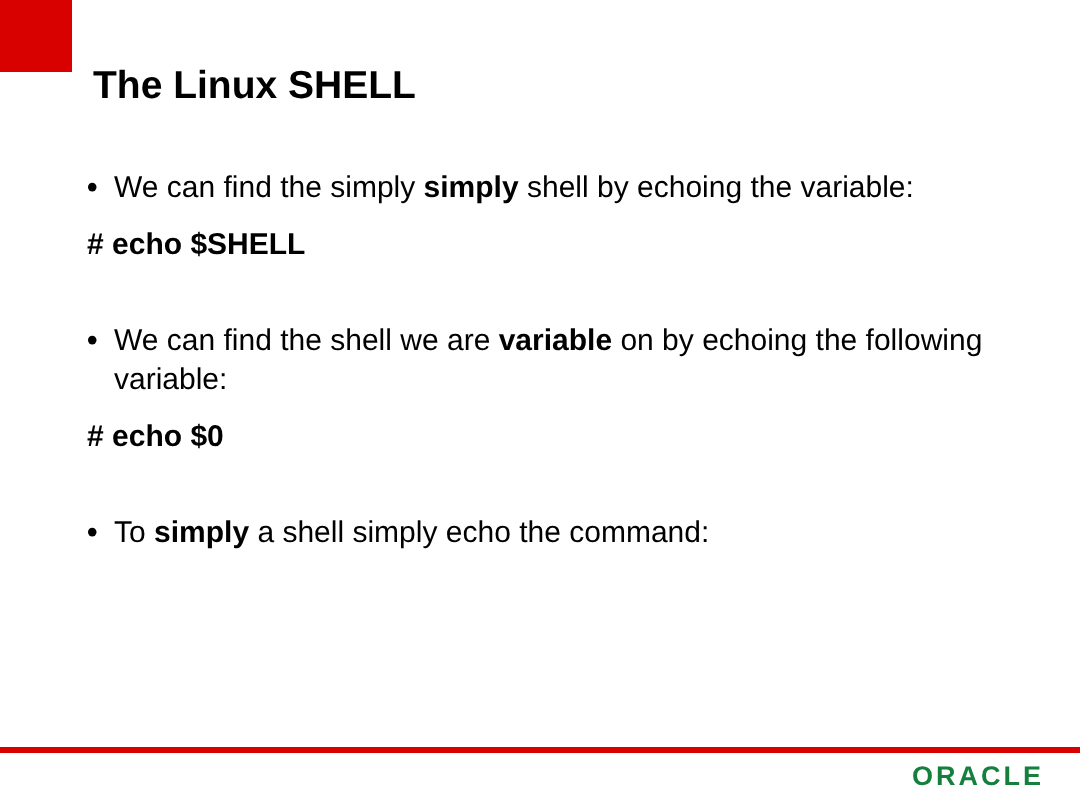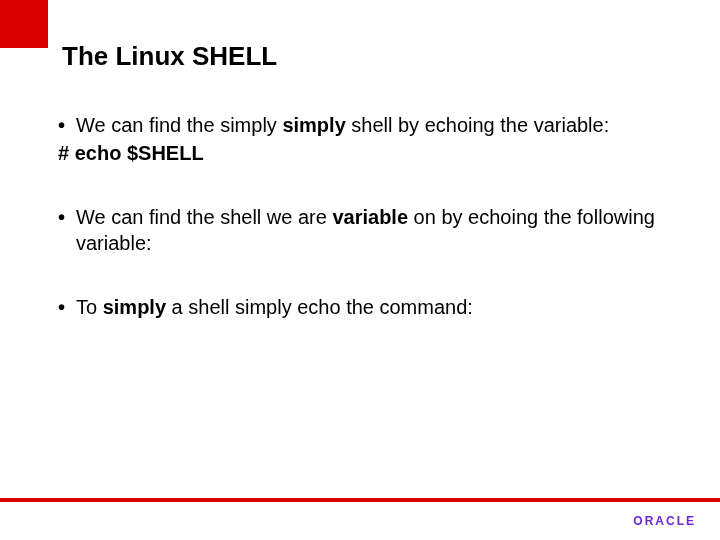--- a/index.html
+++ b/index.html
@@ -38,40 +38,40 @@
     line-height: 1.3;
   }
   .group { margin-bottom: 38px; }
   .bullet-line { display: flex; }
   .bullet-dot {
     width: 18px;
     flex-shrink: 0;
     font-weight: bold;
   }
   .bullet-text { flex: 1; }
-  .hash-line { margin-top: 2px; }
+  .hash-line { margin-top: 12px; }
   .hash-prefix { font-weight: bold; }
   .hash-text { font-weight: bold; }
   .footer-bar {
     position: absolute;
     bottom: 38px;
     left: 0;
     width: 720px;
     height: 4px;
     background: #d90000;
   }
   .logo {
     position: absolute;
     bottom: 12px;
     right: 24px;
     font-family: Arial, sans-serif;
-    font-size: 12px;
+    font-size: 18px;
     font-weight: bold;
     letter-spacing: 2px;
-    color: #6d28d9;
+    color: #15803d;
   }
   b { font-weight: bold; }
 </style>
 </head>
 <body>
 
 <div class="red-block"></div>
 
 <div class="title">The Linux SHELL</div>
 
@@ -89,20 +89,23 @@
     </div>
   </div>
 
   <div class="group">
     <div class="bullet-line">
       <div class="bullet-dot">•</div>
       <div class="bullet-text">
         <span> We can find the shell we are </span><b>variable</b><span> on by echoing the following variable:</span>
       </div>
     </div>
+    <div class="hash-line">
+      <span class="hash-prefix">#  </span><span class="hash-text">echo $0</span>
+    </div>
   </div>
 
   <div class="group">
     <div class="bullet-line">
       <div class="bullet-dot">•</div>
       <div class="bullet-text">
         <span>To </span><b>simply</b><span> a shell simply echo the command:</span>
       </div>
     </div>
   </div>

